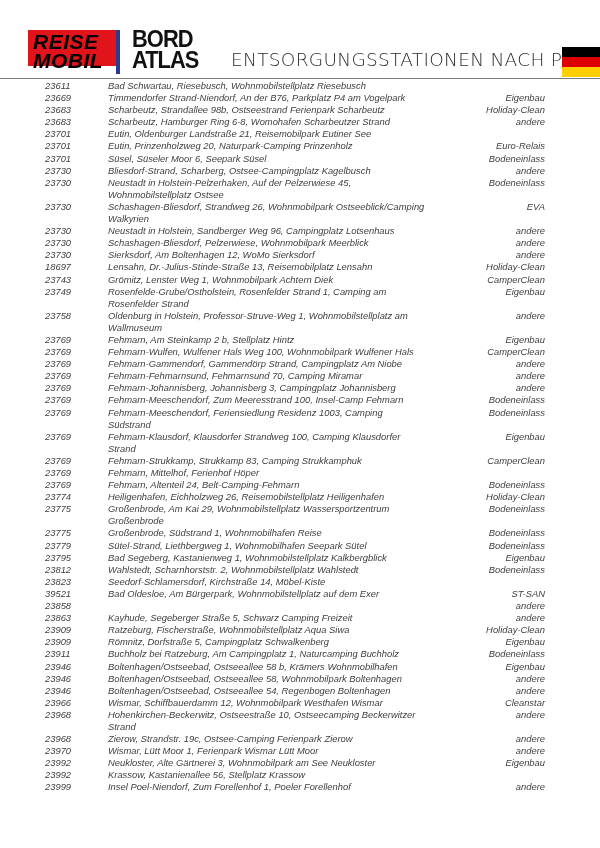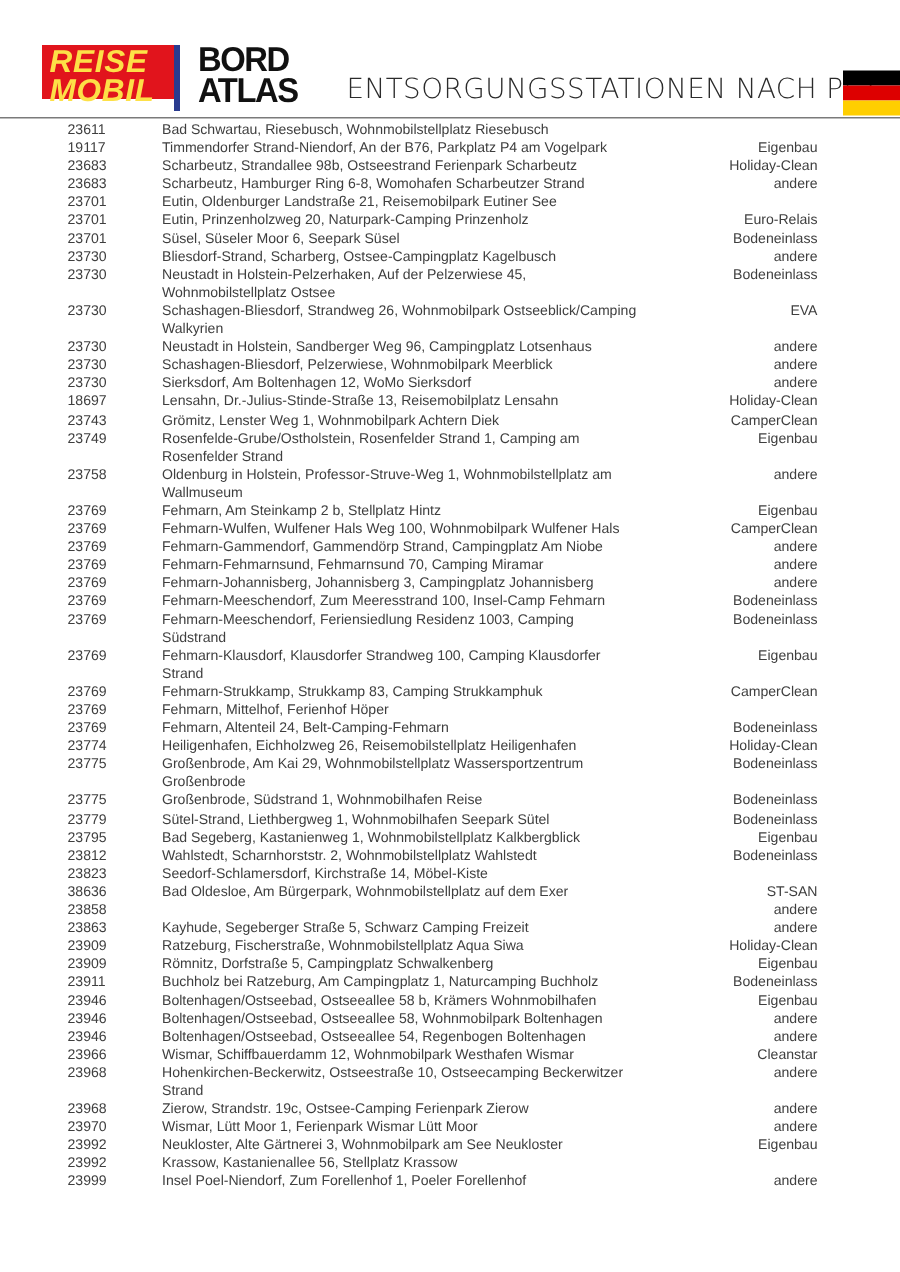--- a/index.html
+++ b/index.html
@@ -1,24 +1,24 @@
 <!DOCTYPE html>
 <html><head>
 <meta charset="utf-8">
 <style>
   html, body { margin: 0; padding: 0; background: #ffffff; }
   body { width: 600px; height: 848px; position: relative; overflow: hidden; font-family: "Liberation Sans", sans-serif; color: #3a3a3a; }
-  .logo-reise { position: absolute; left: 28px; top: 30px; width: 92px; height: 36px; background: #e1141c; color: #fde047; font-family: "Liberation Sans", sans-serif; font-weight: bold; font-style: italic; font-size: 21px; line-height: 19px; padding-top: 2px; box-sizing: border-box; padding-left: 5px; letter-spacing: 0.5px; }
+  .logo-reise { position: absolute; left: 28px; top: 30px; width: 92px; height: 36px; background: #e1141c; color: #000000; font-family: "Liberation Sans", sans-serif; font-weight: bold; font-style: italic; font-size: 21px; line-height: 19px; padding-top: 2px; box-sizing: border-box; padding-left: 5px; letter-spacing: 0.5px; }
   .logo-reise .stripe { position: absolute; right: 0; top: 0; width: 4px; height: 44px; background: #2a3b8f; }
   .logo-bord { position: absolute; left: 132px; top: 29px; font-family: "Liberation Sans", sans-serif; font-weight: bold; font-size: 23px; line-height: 21px; color: #111; letter-spacing: -1px; transform: scaleX(0.95); transform-origin: left; }
   .title { position: absolute; left: 231px; top: 49px; font-family: "DejaVu Sans", sans-serif; font-size: 18.5px; color: #2b2b2b; letter-spacing: 0.3px; font-weight: 300; }
   .flag { position: absolute; left: 562px; top: 47px; width: 38px; height: 30px; }
   .flag div { height: 10px; }
   .rule { position: absolute; left: 0; top: 78px; width: 600px; height: 1px; background: #7a7a7a; }
-  .list { position: absolute; left: 0; top: 80px; width: 600px; }
+  .list { position: absolute; left: 0; top: 80px; width: 600px; font-style: italic; }
   .row { position: relative; display: flex; font-size: 9.4px; line-height: 12.1px; color: #3e3e3e; }
   .plz { width: 60px; padding-left: 45px; flex: none; }
   .addr { width: 360px; padding-left: 3px; flex: none; }
   .type { position: absolute; right: 55px; top: 0; text-align: center; }
 </style>
 </head>
 <body>
 
 <div class="logo-reise">
   <div>REISE</div>
@@ -39,21 +39,21 @@
 
 <div class="list" id="list">
     <div class="row">
       <div class="plz">23611</div>
       <div class="addr">
         <div>Bad Schwartau, Riesebusch, Wohnmobilstellplatz Riesebusch</div>
       </div>
       <div class="type"></div>
     </div>
     <div class="row">
-      <div class="plz">19117</div>
+      <div class="plz">23669</div>
       <div class="addr">
         <div>Timmendorfer Strand-Niendorf, An der B76, Parkplatz P4 am Vogelpark</div>
       </div>
       <div class="type">Eigenbau</div>
     </div>
     <div class="row">
       <div class="plz">23683</div>
       <div class="addr">
         <div>Scharbeutz, Strandallee 98b, Ostseestrand Ferienpark Scharbeutz</div>
       </div>
@@ -284,21 +284,21 @@
       <div class="type">Bodeneinlass</div>
     </div>
     <div class="row">
       <div class="plz">23823</div>
       <div class="addr">
         <div>Seedorf-Schlamersdorf, Kirchstraße 14, Möbel-Kiste</div>
       </div>
       <div class="type"></div>
     </div>
     <div class="row">
-      <div class="plz">38636</div>
+      <div class="plz">39521</div>
       <div class="addr">
         <div>Bad Oldesloe, Am Bürgerpark, Wohnmobilstellplatz auf dem Exer</div>
       </div>
       <div class="type">ST-SAN</div>
     </div>
     <div class="row">
       <div class="plz">23858</div>
       <div class="type">andere</div>
     </div>
     <div class="row">

